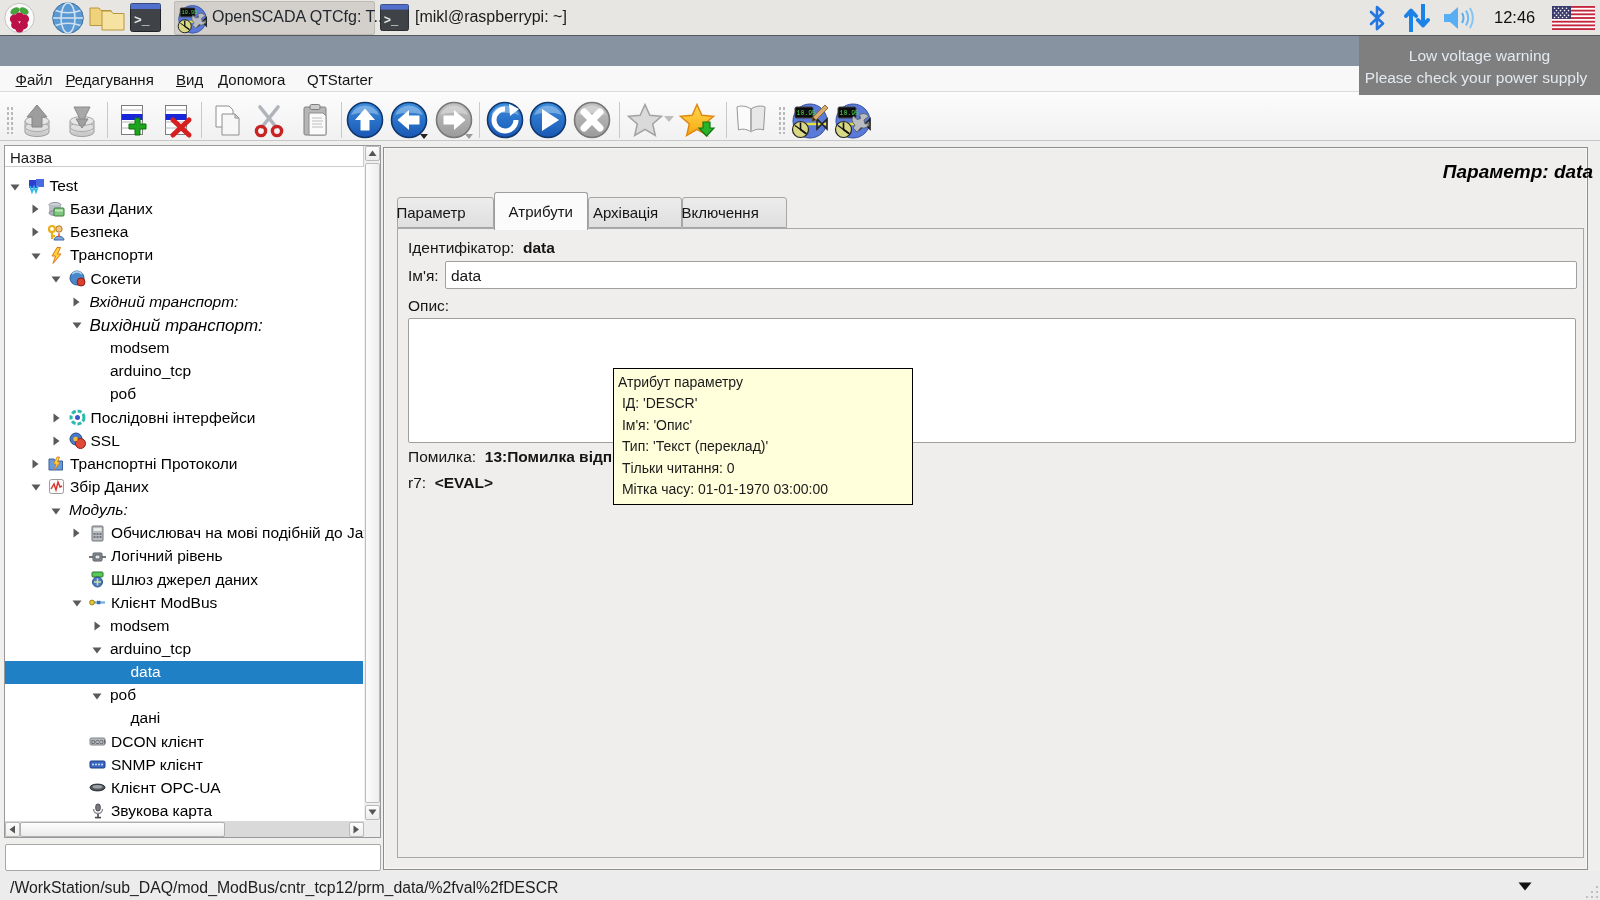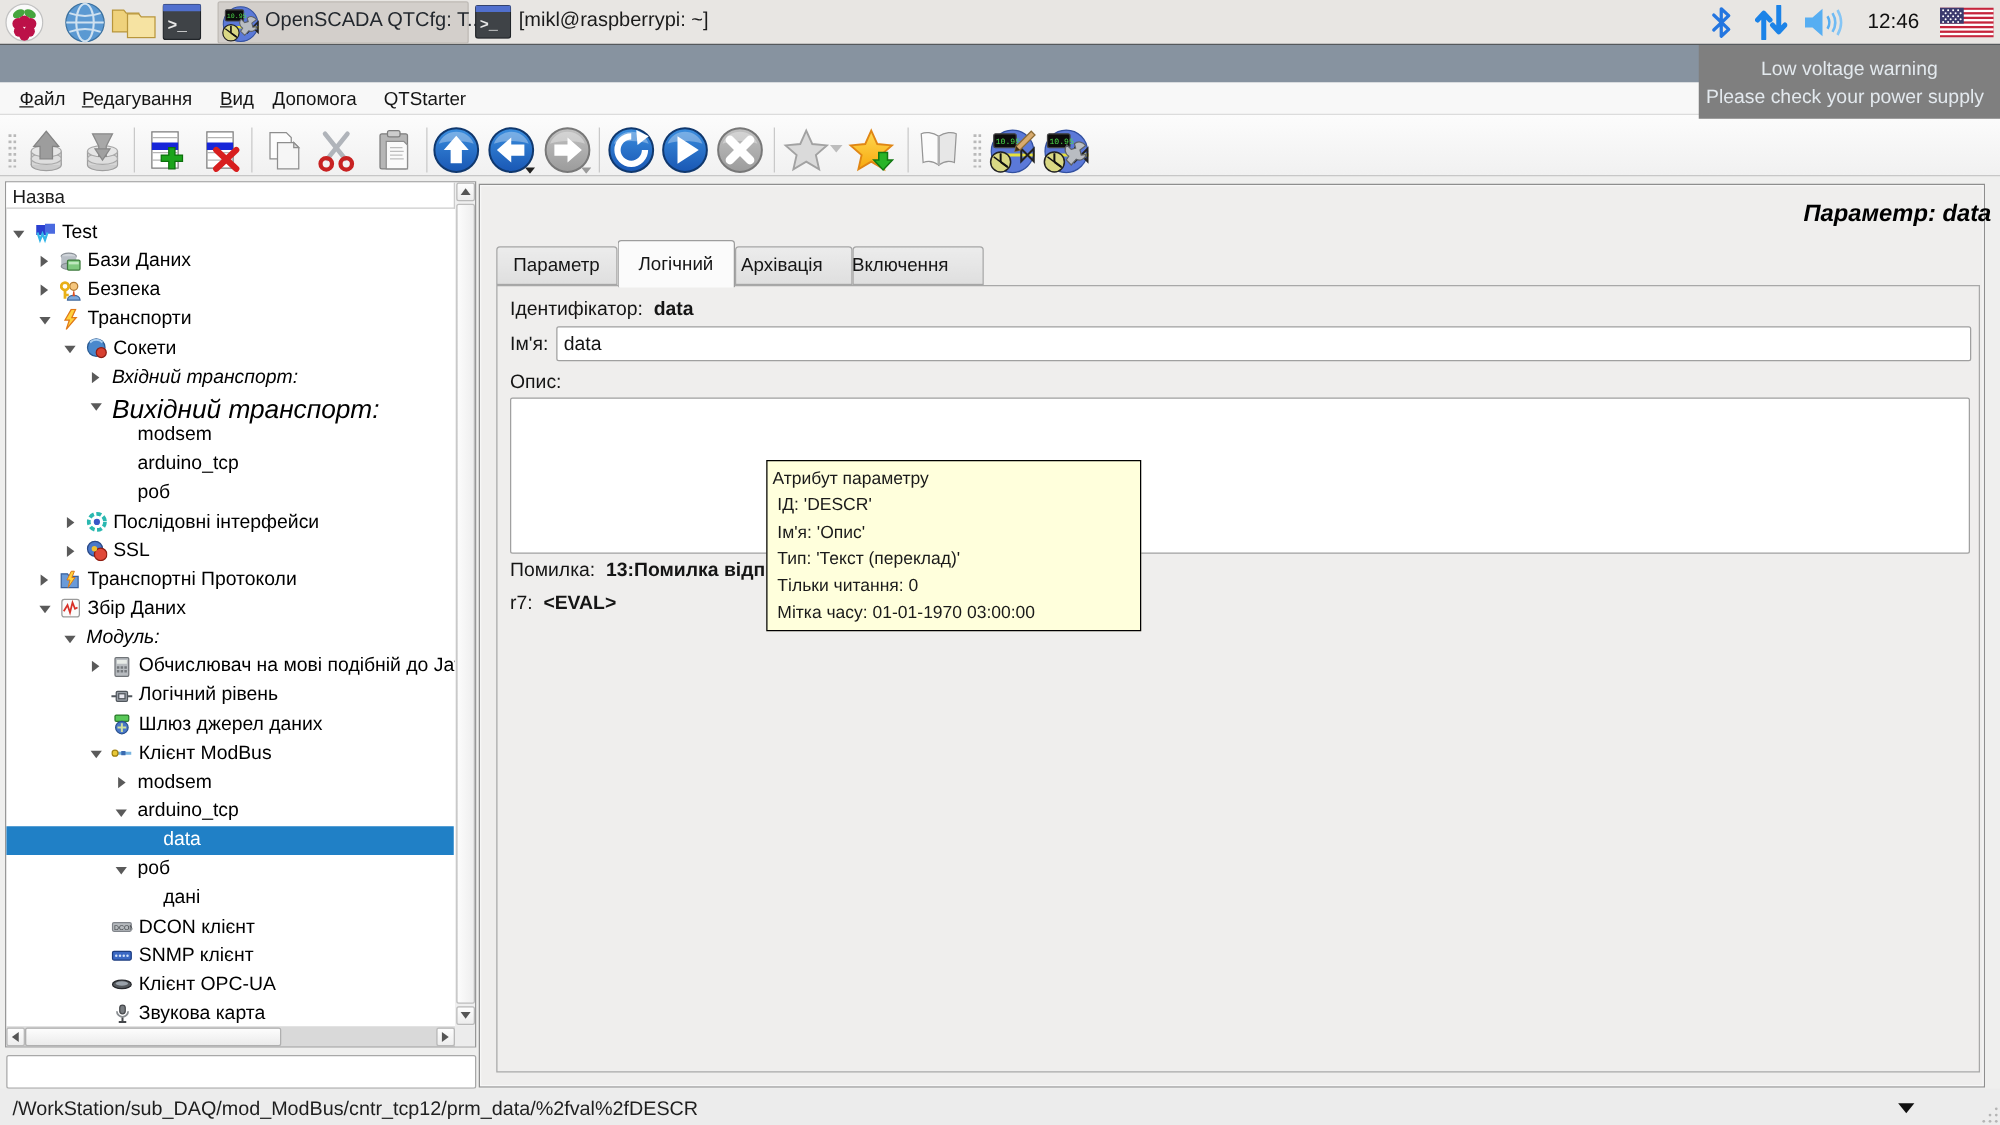--- a/index.html
+++ b/index.html
@@ -377,21 +377,21 @@
         <circle cx="12" cy="12" r="4" fill="#d84030" stroke="#8e1e14"></circle>
       </svg>
 <div class="txt" style="left:90.5px;top:269.6px;font-size:15.5px;color:#000000">Сокети</div>
 <svg class="abs" style="left:73.0px;top:296.7px" width="7" height="10" viewBox="0 0 7 10">
         <polygon points="0.5,0.5 6.5,5 0.5,9.5" fill="#5a5a5a"></polygon>
       </svg>
 <div class="txt" style="left:89.5px;top:292.7px;font-size:15.5px;color:#000000;font-style:italic">Вхідний транспорт:</div>
 <svg class="abs" style="left:71.5px;top:322.4px" width="10" height="7" viewBox="0 0 10 7">
         <polygon points="0.5,0.5 9.5,0.5 5,6.5" fill="#5a5a5a"></polygon>
       </svg>
-<div class="txt" style="left:89.5px;top:315.9px;font-size:21px;color:#000000;font-style:italic">Вихідний транспорт:</div>
+<div class="txt" style="left:89.5px;top:315.9px;font-size:17px;color:#000000;font-style:italic">Вихідний транспорт:</div>
 <div class="txt" style="left:110.0px;top:339.0px;font-size:15.5px;color:#000000">modsem</div>
 <div class="txt" style="left:110.0px;top:362.2px;font-size:15.5px;color:#000000">arduino_tcp</div>
 <div class="txt" style="left:110.0px;top:385.3px;font-size:15.5px;color:#000000">роб</div>
 <svg class="abs" style="left:52.5px;top:412.5px" width="7" height="10" viewBox="0 0 7 10">
         <polygon points="0.5,0.5 6.5,5 0.5,9.5" fill="#5a5a5a"></polygon>
       </svg>
 <svg class="abs" style="left:68.5px;top:409.0px" width="17" height="17" viewBox="0 0 17 17">
         <circle cx="8.5" cy="8.5" r="6.5" fill="none" stroke="#2ab8b0" stroke-width="3" stroke-dasharray="4 2"></circle>
         <circle cx="8.5" cy="8.5" r="2.5" fill="#3858c8"></circle>
       </svg>
@@ -507,23 +507,23 @@
         <line x1="6" y1="14.6" x2="12" y2="14.6" stroke="#46484c" stroke-width="1.6"></line>
       </svg>
 <div class="txt" style="left:111.0px;top:802.0px;font-size:15.5px;color:#000000">Звукова карта</div>
 </div>
   </div>
 <div class="abs" style="left:5px;top:844px;width:376px;height:27px;background:#ffffff;border:1px solid #a8a8a8;border-radius:2px"></div>
 <div class="abs" style="left:383px;top:147px;width:1205px;height:723px;background:#efeeed;border:1px solid #8e8e8e"></div>
 <div class="abs" style="left:384px;top:148px;width:1203px;height:721px;border:1px solid #f7f7f7"></div>
 <div class="txt" style="left:406px;top:161px;width:1187px;text-align:right;font-size:19px;font-weight:bold;font-style:italic;color:#000">Параметр: data</div>
 <div class="abs" style="left:396.5px;top:197px;width:97.5px;height:31px;background:linear-gradient(#ececec,#dfdfdf);border:1px solid #a6a6a6;border-radius:3px 3px 0 0;z-index:1"></div>
-<div class="txt" style="left:396.5px;top:204px;width:97.5px;text-align:center;font-size:15px;z-index:4">Параметр</div>
+<div class="txt" style="left:396.5px;top:204px;width:97.5px;text-align:left;font-size:15px;z-index:4">Параметр</div>
 <div class="abs" style="left:494px;top:192px;width:93.5px;height:38px;background:#fbfbfb;border:1px solid #9d9d9d;border-bottom:none;border-radius:3px 3px 0 0;z-index:3"></div>
-<div class="txt" style="left:494px;top:203px;width:93.5px;text-align:center;font-size:15px;z-index:4">Логічний</div>
+<div class="txt" style="left:494px;top:203px;width:93.5px;text-align:center;font-size:15px;z-index:4">Атрибути</div>
 <div class="abs" style="left:587.5px;top:197px;width:94px;height:31px;background:linear-gradient(#ececec,#dfdfdf);border:1px solid #a6a6a6;border-radius:3px 3px 0 0;z-index:1"></div>
 <div class="txt" style="left:587.5px;top:204px;width:76px;text-align:center;font-size:15px;z-index:4">Архівація</div>
 <div class="abs" style="left:681.5px;top:197px;width:105.5px;height:31px;background:linear-gradient(#ececec,#dfdfdf);border:1px solid #a6a6a6;border-radius:3px 3px 0 0;z-index:1"></div>
 <div class="txt" style="left:681.5px;top:204px;width:105.5px;font-size:15px;z-index:4">Включення</div>
 <div class="abs" style="left:397px;top:228px;width:1187px;height:630px;background:#efeeed;border:1px solid #a8a8a8;z-index:2"></div>
 <div class="txt" style="left:408px;top:239px;font-size:15.5px;z-index:3">Ідентифікатор:&nbsp; <b>data</b></div>
 <div class="txt" style="left:408px;top:267px;font-size:15.5px;z-index:3">Ім'я:</div>
 <div class="abs" style="left:445px;top:261px;width:1132px;height:28px;background:#fff;border:1px solid #a0a0a0;border-radius:2px;z-index:3"></div>
 <div class="txt" style="left:451px;top:267px;font-size:15.5px;z-index:4">data</div>
 <div class="txt" style="left:408px;top:297px;font-size:15.5px;z-index:3">Опис:</div>

